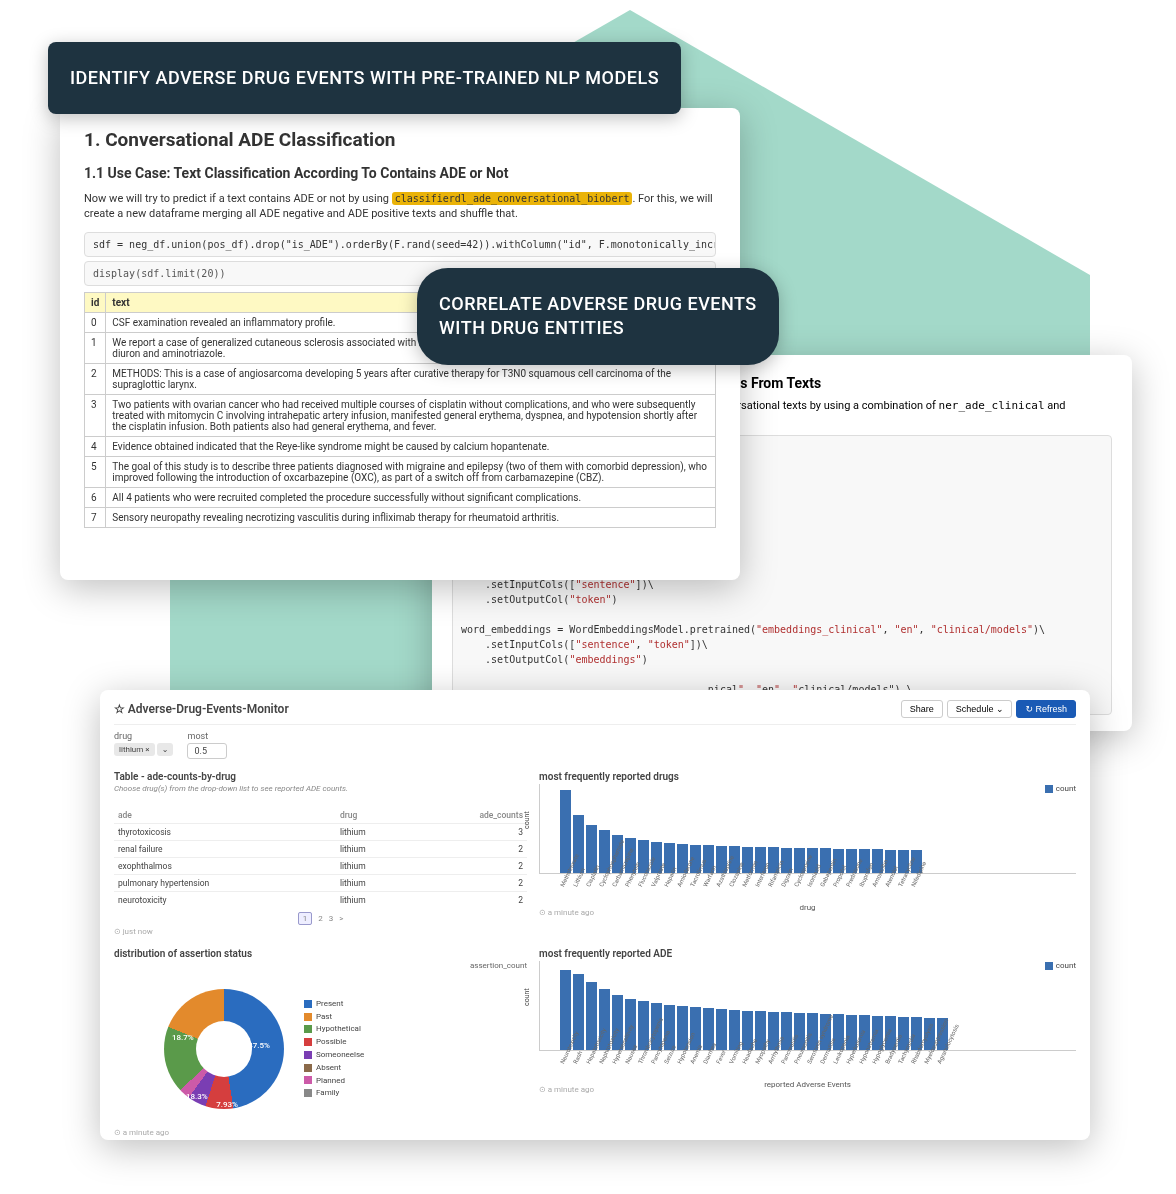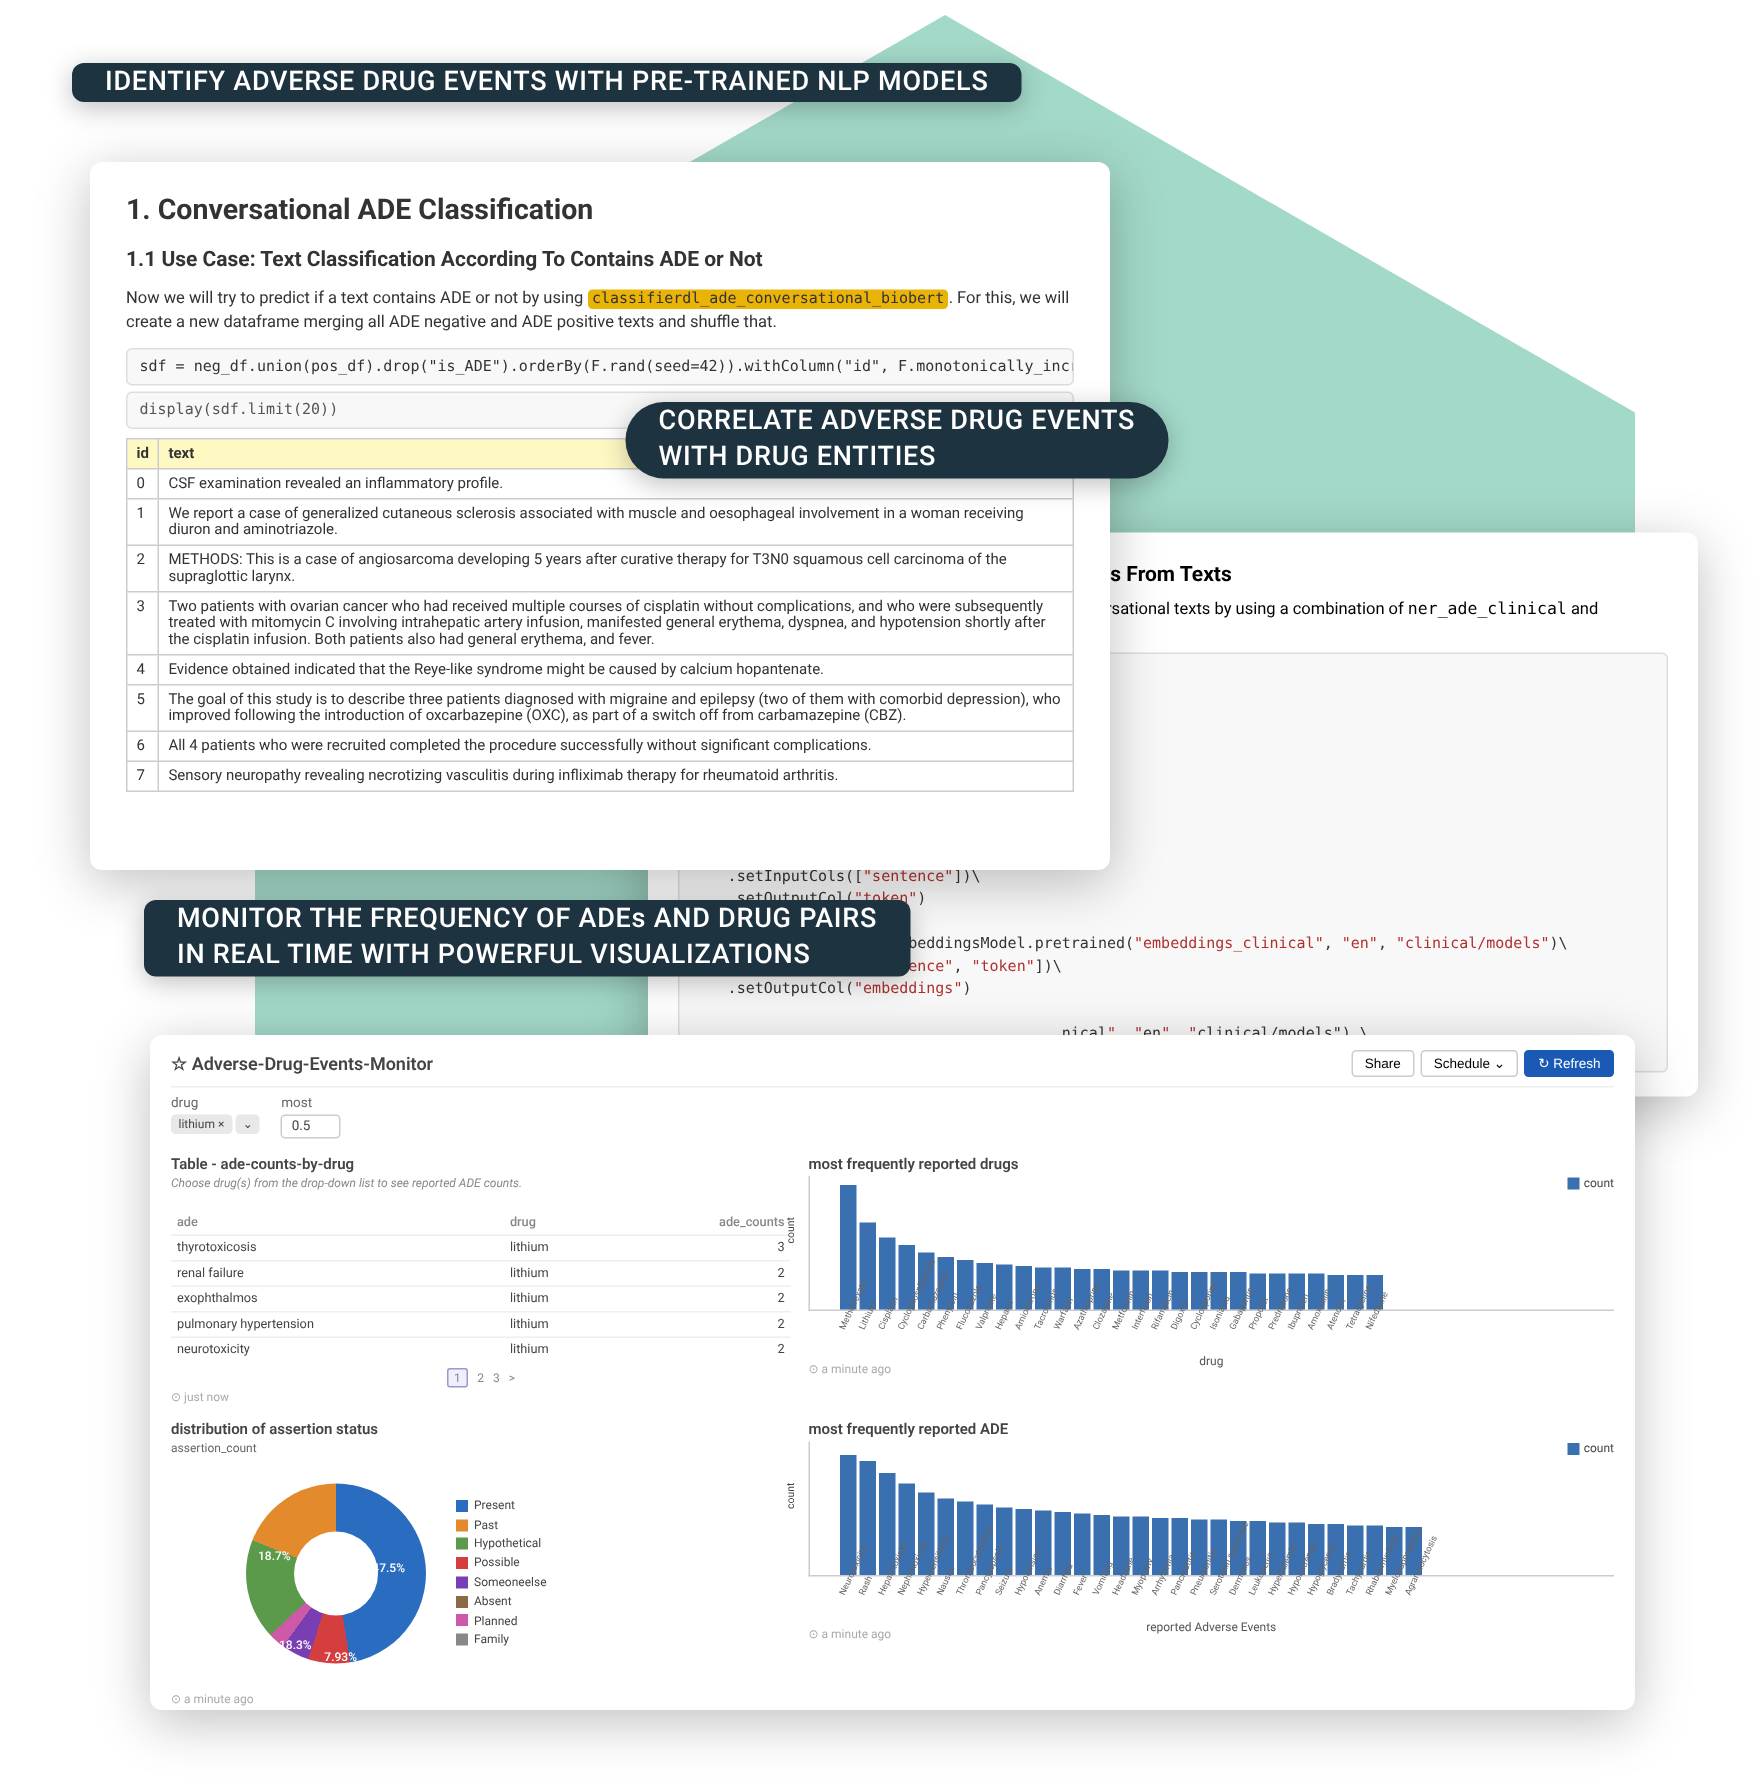--- a/index.html
+++ b/index.html
@@ -17,21 +17,21 @@
     width: 920px; height: 1060px;
     left: 170px; top: 10px;
     background: #A3D9C9;
     clip-path: polygon(50% 0%, 100% 25%, 100% 75%, 50% 100%, 0% 75%, 0% 25%);
     z-index: 0;
   }
   .label-pill {
     position: absolute;
     background: #1E3340;
     color: #fff;
-    padding: 1px 22px;
+    padding: 24px 22px;
     border-radius: 8px;
     font-size: 18px;
     font-weight: 500;
     letter-spacing: .5px;
     line-height: 1.35;
     z-index: 10;
     box-shadow: 0 4px 18px rgba(0,0,0,.25);
   }
   .label-pill.l1 { top: 42px; left: 48px; }
   .label-pill.l2 { top: 268px; left: 417px; border-radius: 31px; }
@@ -102,22 +102,20 @@
 </style>
 </head>
 <body>
 
 <div class="canvas">
   <div class="hexagon"></div>
 
   <div class="label-pill l1">IDENTIFY ADVERSE DRUG EVENTS WITH PRE-TRAINED NLP MODELS</div>
   <div class="label-pill l2" style="white-space:pre-line;">CORRELATE ADVERSE DRUG EVENTS
 WITH DRUG ENTITIES</div>
-  <div class="label-pill l3" style="white-space:pre-line;">MONITOR THE FREQUENCY OF ADEs AND DRUG PAIRS
-IN REAL TIME WITH POWERFUL VISUALIZATIONS</div>
 
   <div class="panel p1">
     <h1>1. Conversational ADE Classification</h1>
     <h2>1.1 Use Case: Text Classification According To Contains ADE or Not</h2>
     <p class="intro">
       <span>Now we will try to predict if a text contains ADE or not by using </span><code class="inline">classifierdl_ade_conversational_biobert</code><span>. For this, we will create a new dataframe merging all ADE negative and ADE positive texts and shuffle that.</span>
     </p>
     <div class="codeblock">sdf = neg_df.union(pos_df).drop("is_ADE").orderBy(F.rand(seed=42)).withColumn("id", F.monotonically_increasing_id())</div>
     <div class="codeblock grey">display(sdf.limit(20))</div>
     <table class="tbl">
@@ -325,21 +323,21 @@
               <span>Tetracycline</span>
               <span>Nifedipine</span>
             </div>
           <div class="axis-title">drug</div>
         </div>
         <div class="footnote">⊙ a minute ago</div>
       </div>
 
       <div class="dash-card">
         <h4>distribution of assertion status</h4>
-        <div style="text-align:left;font-size:8px;color:#666;margin-bottom:4px;">assertion_count</div>
+        <div style="text-align:right;font-size:8px;color:#666;margin-bottom:4px;">assertion_count</div>
         <div class="donut-area">
           <div class="donut">
             <span class="donut-lbl" style="right:14px;top:52px;">47.5%</span>
             <span class="donut-lbl" style="left:8px;top:44px;">18.7%</span>
             <span class="donut-lbl" style="left:22px;bottom:8px;">18.3%</span>
             <span class="donut-lbl" style="right:46px;bottom:0px;">7.93%</span>
           </div>
           <div class="donut-legend" id="dlegend">
               <div><span class="lg-sw" style="background:#2a6cbf"></span>Present</div>
               <div><span class="lg-sw" style="background:#e38a2c"></span>Past</div>

